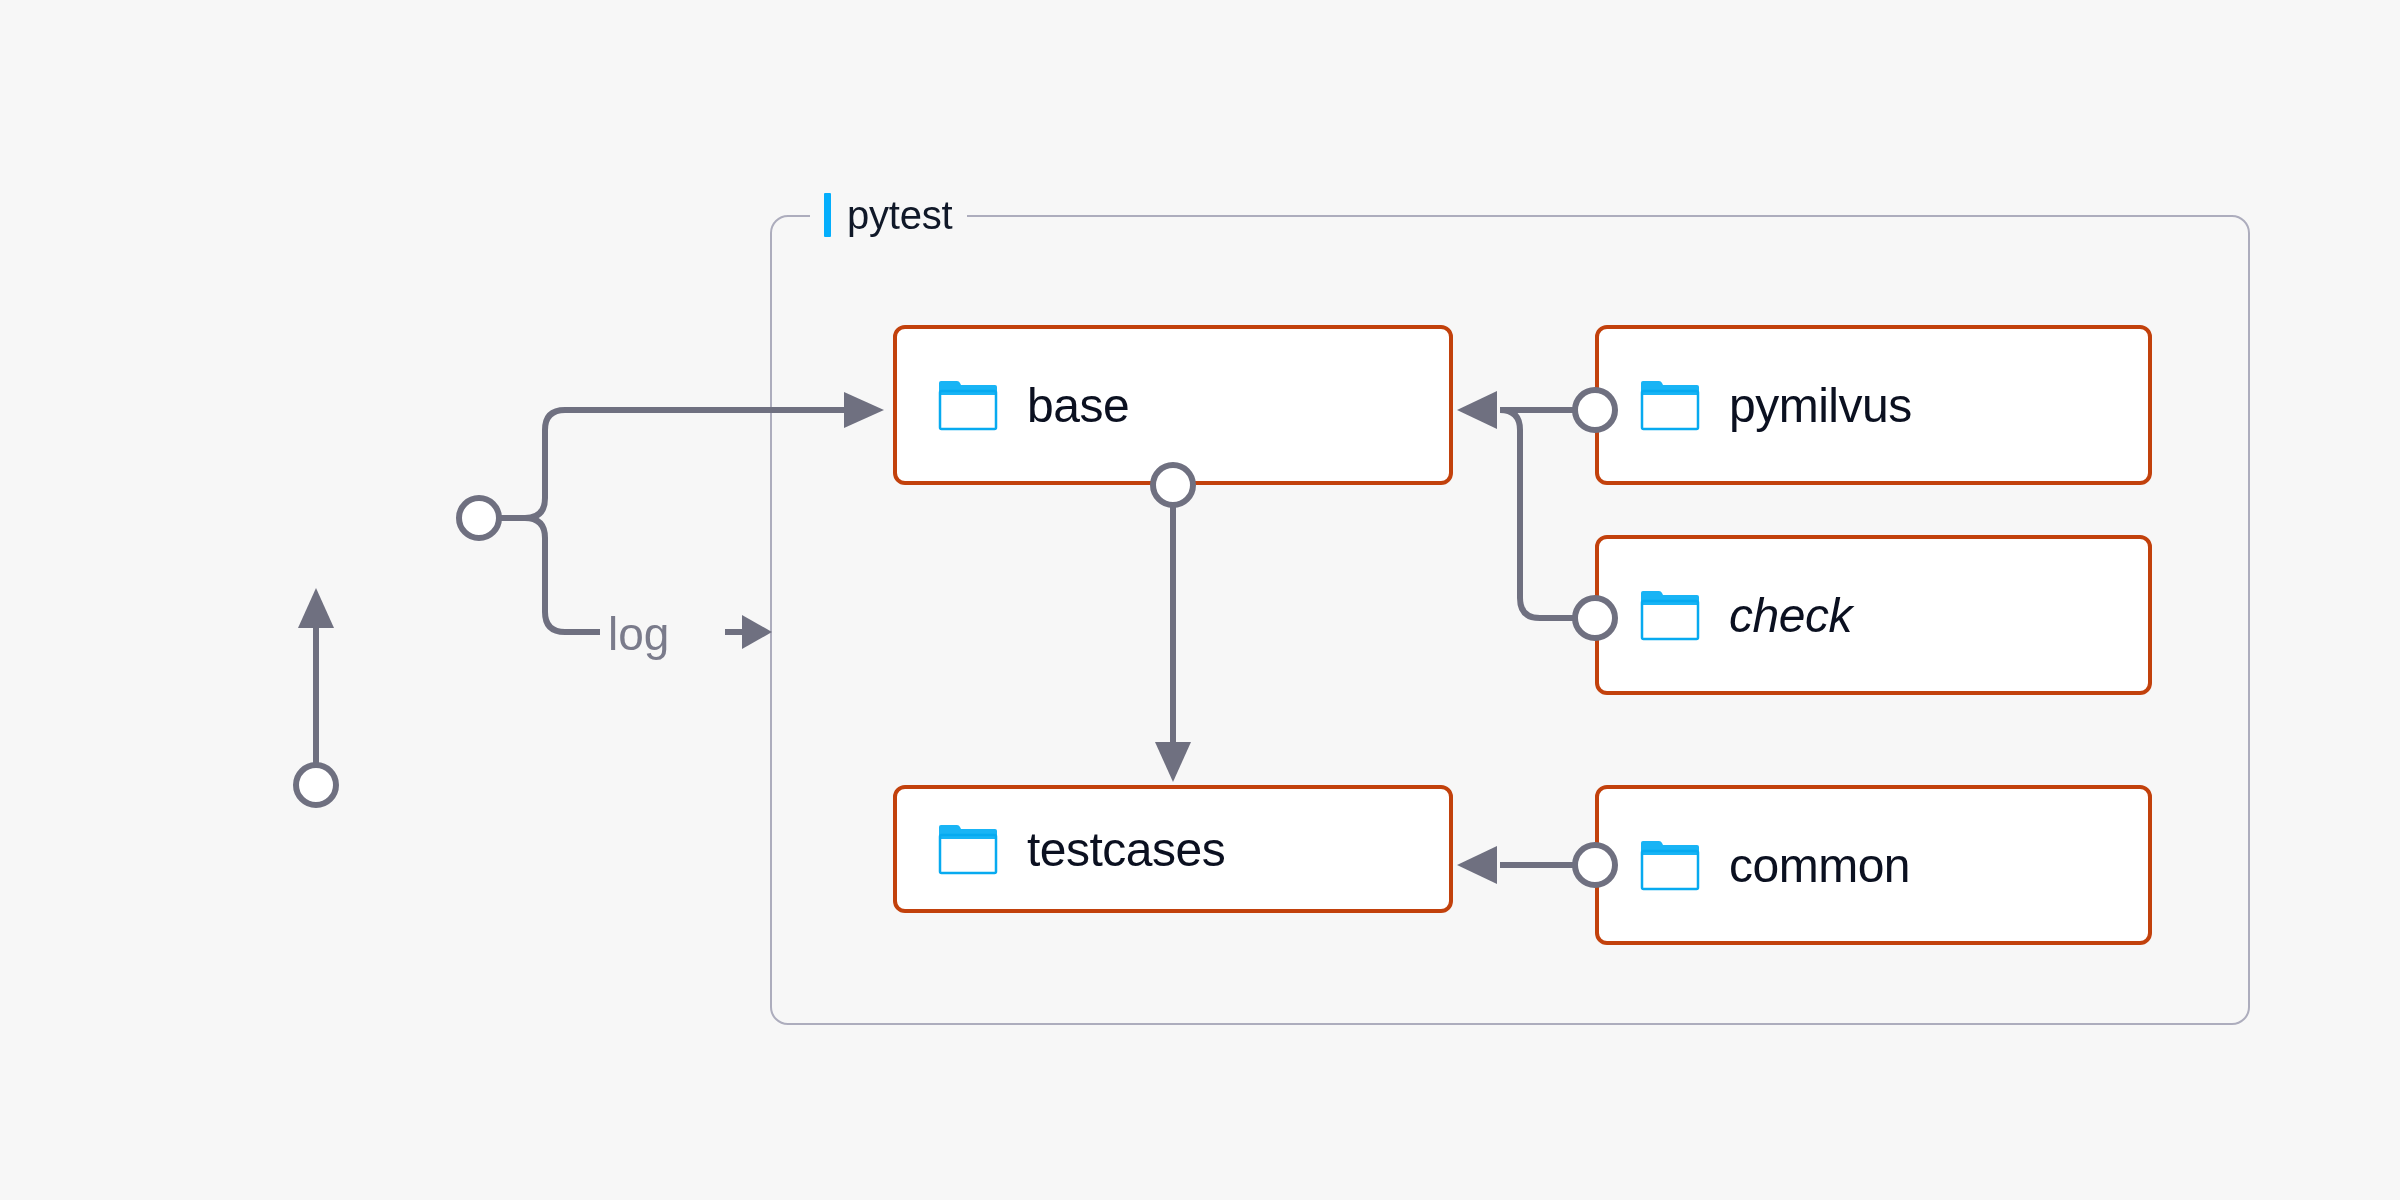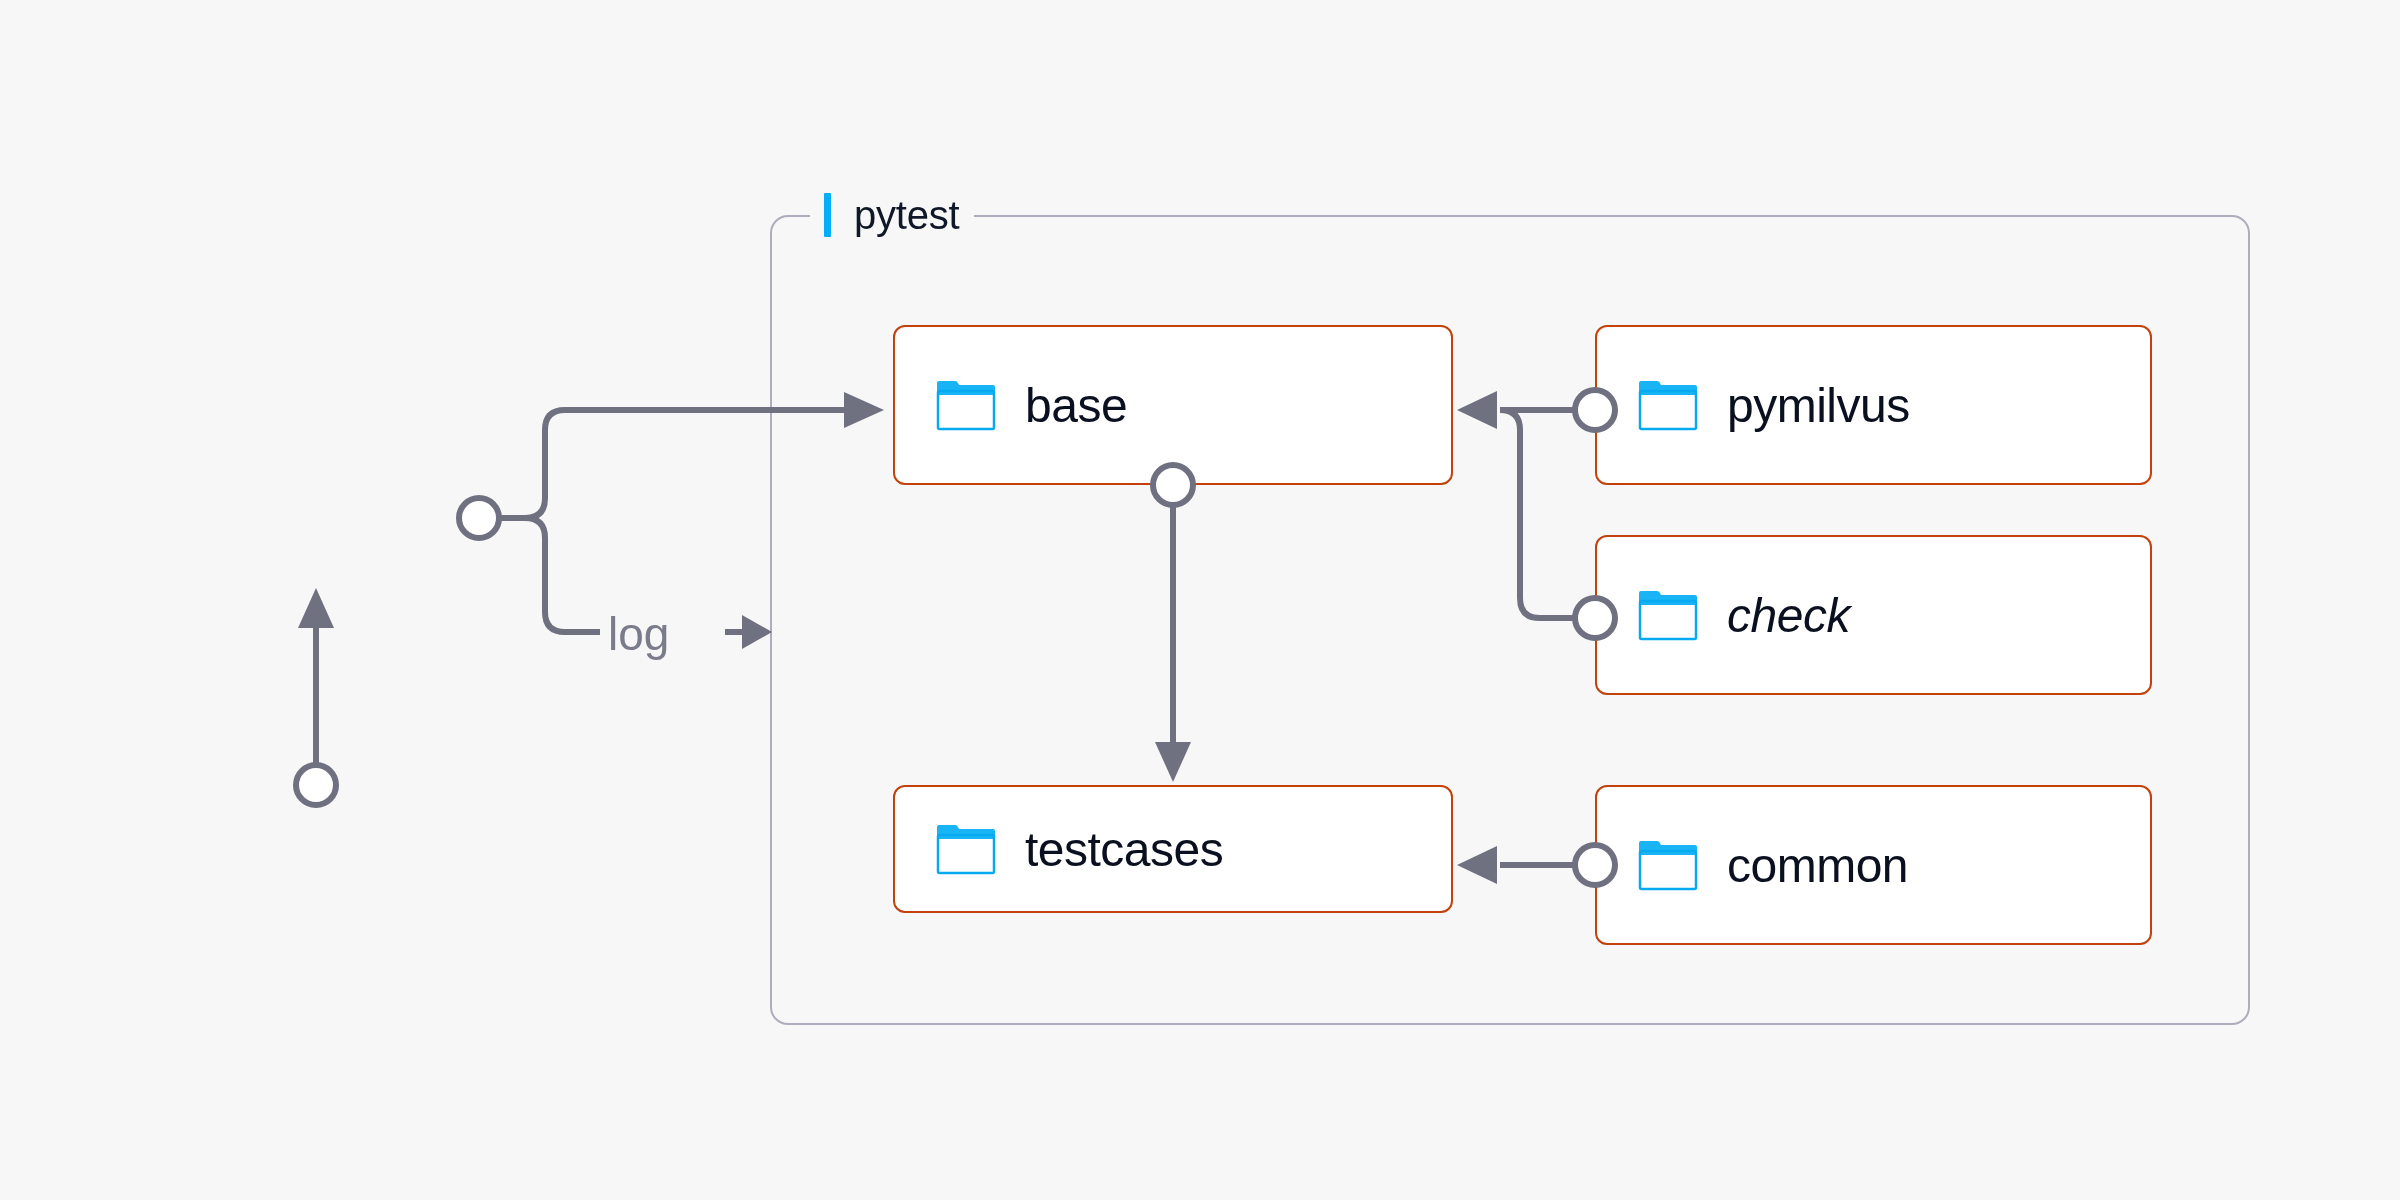--- a/index.html
+++ b/index.html
@@ -23,21 +23,21 @@
     position: absolute;
     border: 2px solid #adadbd;
     border-radius: 18px;
     background: transparent;
     box-sizing: border-box;
   }
   .group-label {
     position: absolute;
     display: flex;
     align-items: center;
-    gap: 23px;
+    gap: 16px;
     background: #f7f7f7;
     padding: 0 14px;
     height: 56px;
     z-index: 6;
   }
   .group-label .accent-bar {
     width: 7px;
     height: 44px;
     background: #04aefc;
     border-radius: 1px;
@@ -46,21 +46,21 @@
   .group-label .group-title {
     font-size: 40px;
     color: #101828;
     letter-spacing: -0.2px;
     white-space: nowrap;
   }
   
   .node {
     position: absolute;
     background: #ffffff;
-    border: 2px solid #c2410c;
+    border: 4px solid #c2410c;
     border-radius: 12px;
     box-sizing: border-box;
     display: flex;
     align-items: center;
     z-index: 4;
   }
   .node .node-inner {
     display: flex;
     align-items: center;
     gap: 28px;

